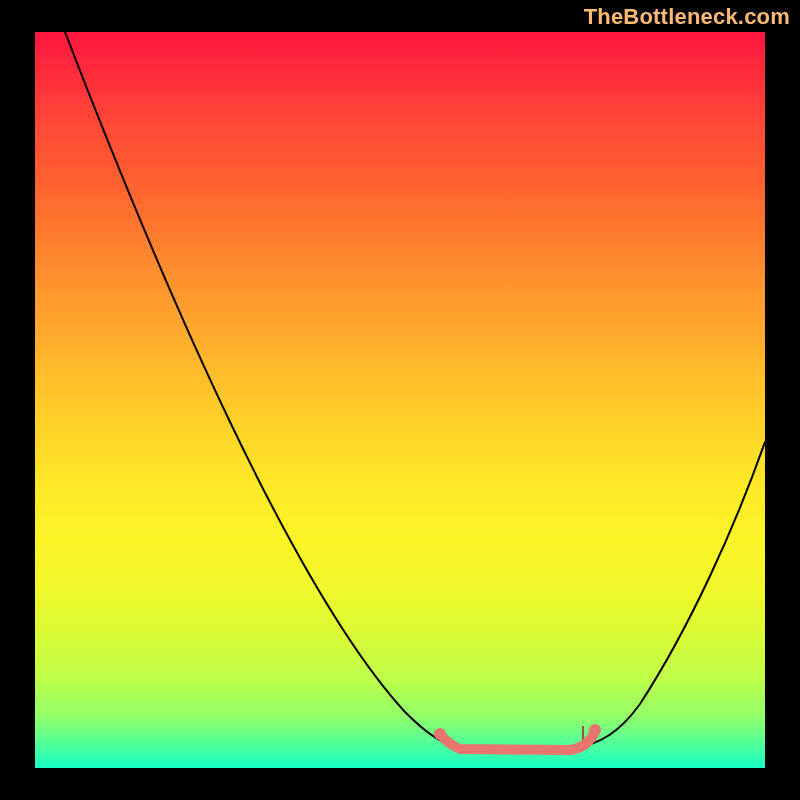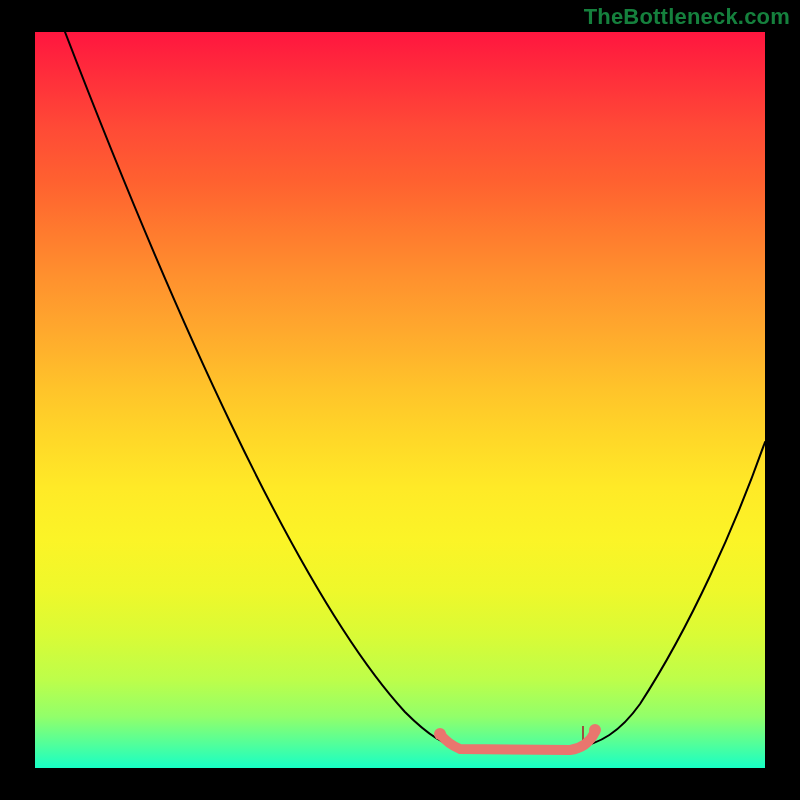--- a/index.html
+++ b/index.html
@@ -14,21 +14,21 @@
   .frame {
     position: relative;
     width: 800px;
     height: 800px;
     background: #000;
   }
   .watermark {
     position: absolute;
     top: 4px;
     right: 10px;
-    color: #15803d;
+    color: #fdba74;
     font-size: 22px;
     font-weight: 600;
     letter-spacing: 0.2px;
     z-index: 10;
     text-align: center;
   }
   .plot-area {
     position: absolute;
     left: 35px;
     top: 32px;

